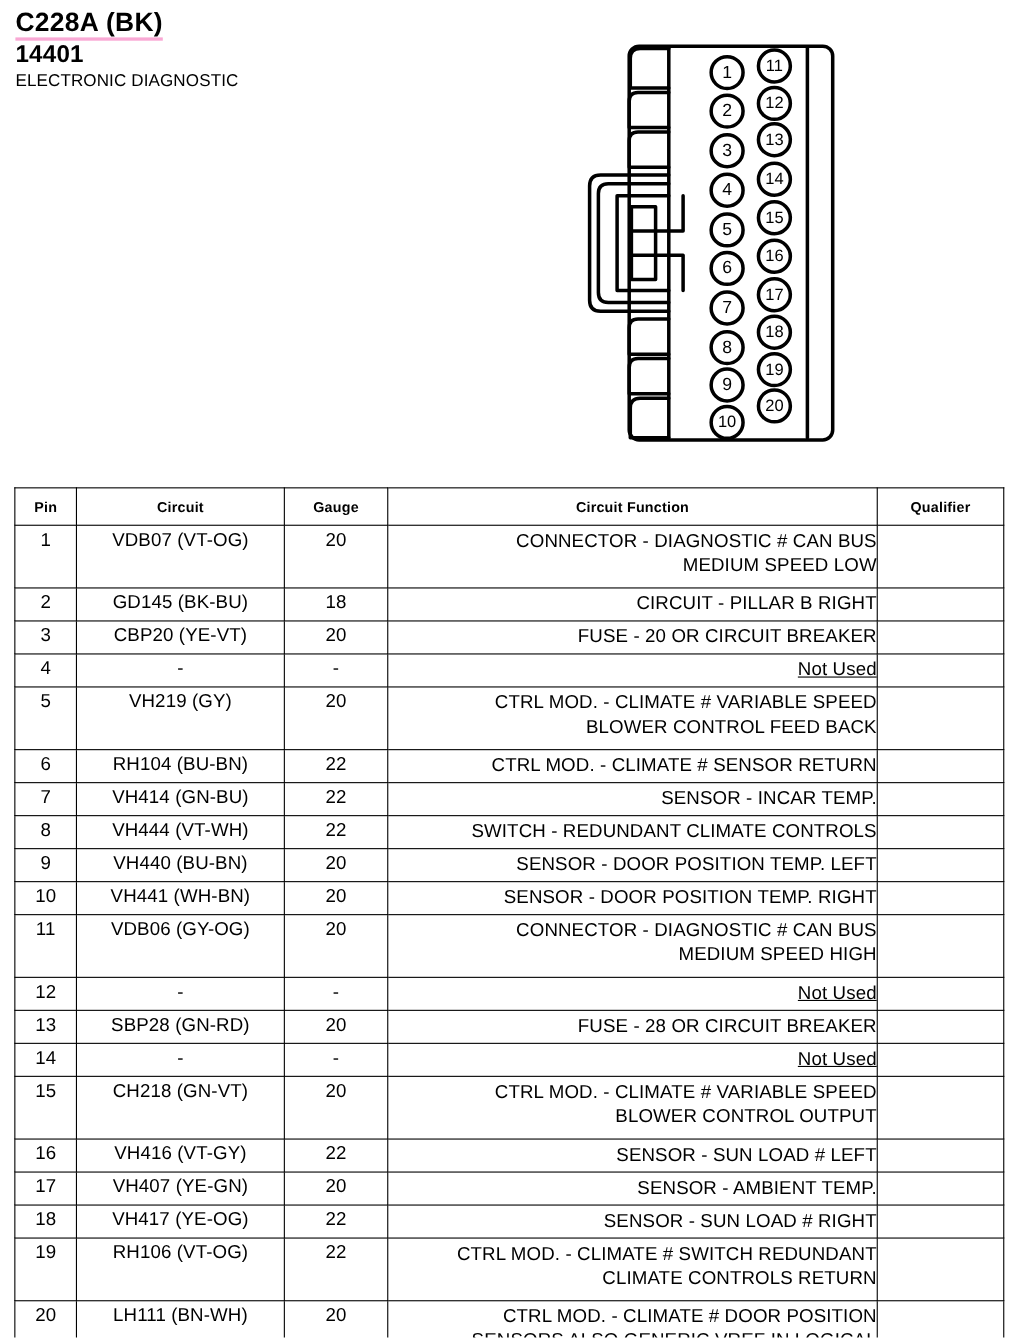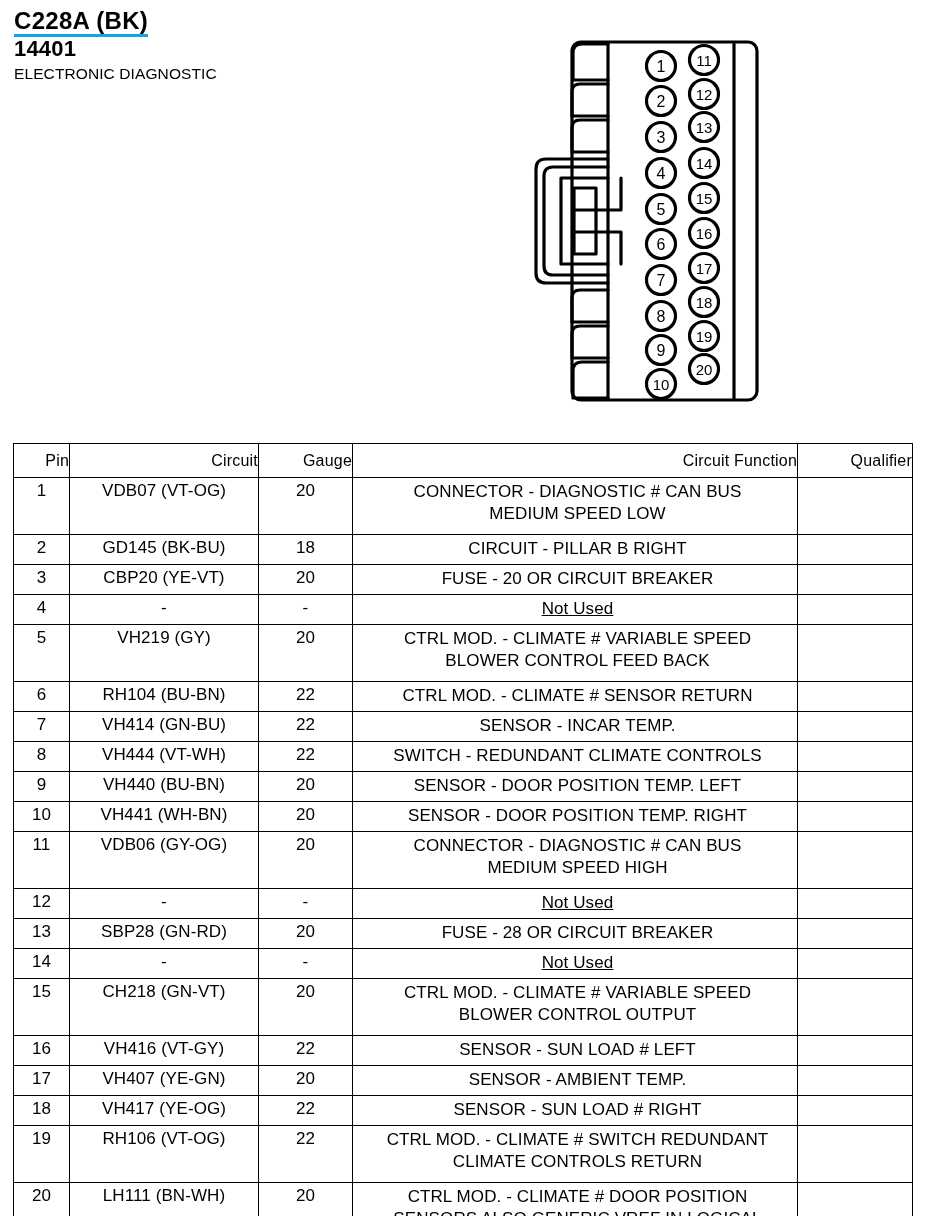--- a/index.html
+++ b/index.html
@@ -21,21 +21,21 @@
     position: absolute;
     left: 14px;
     top: 8px;
     width: 420px;
   }
   #connector-code {
     font-size: 24px;
     font-weight: bold;
     letter-spacing: 0.3px;
     display: inline-block;
-    border-bottom: 3px solid #0ea5e9;
+    border-bottom: 3px solid #f9a8d4;
     padding-bottom: 1px;
     line-height: 1.05;
   }
   #part-number {
     font-size: 22px;
     font-weight: bold;
     line-height: 1.1;
     letter-spacing: 0.2px;
   }
   #module-desc {
@@ -71,38 +71,38 @@
   #pin-table col.c-function  { width: 445px; }
   #pin-table col.c-qualifier { width: 115px; }
 
   #pin-table th, #pin-table td {
     border: 1.6px solid #000;
     padding: 0;
     vertical-align: top;
   }
   #pin-table thead th {
     height: 33px;
-    text-align: right;
+    text-align: center;
     vertical-align: middle;
-    font-size: 16px;
-    font-weight: normal;
+    font-size: 13px;
+    font-weight: bold;
     letter-spacing: 0.2px;
   }
   #pin-table tbody td {
     font-size: 17px;
     letter-spacing: 0.1px;
   }
   .cell-pin, .cell-circuit, .cell-gauge {
     text-align: center;
   }
   .cell-pin      { padding-top: 3px !important; }
   .cell-circuit  { padding-top: 3px !important; }
   .cell-gauge    { padding-top: 3px !important; }
   .cell-function {
-    text-align: center;
+    text-align: right;
     padding: 3px 0 2px 5px !important;
     line-height: 1.32;
   }
   .cell-function .fn-line { white-space: nowrap; }
   .cell-function.notused .fn-line {
     text-transform: none;
     text-decoration: underline;
   }
   .row-h1 td { height: 24px; }
   .row-h2 td { height: 51px; }

